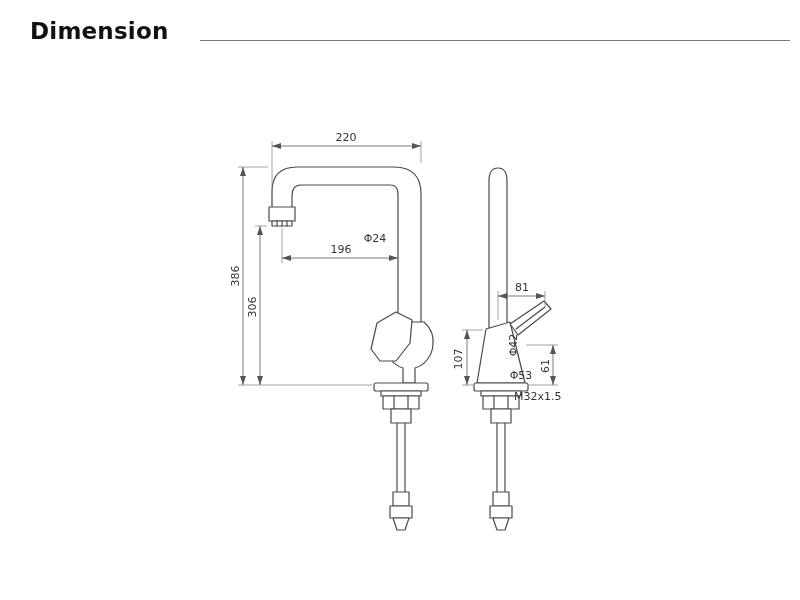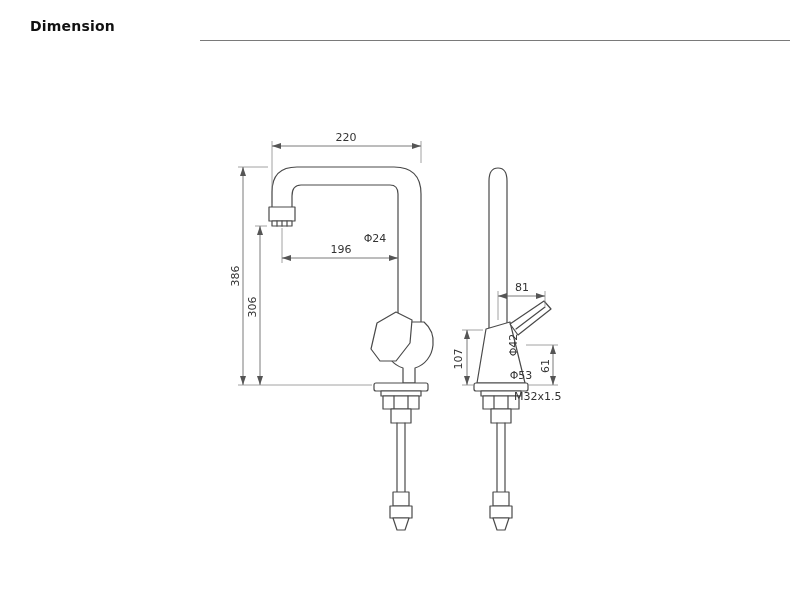--- a/index.html
+++ b/index.html
@@ -1,19 +1,19 @@
 <!DOCTYPE html>
 <html><head>
 <meta charset="utf-8">
 <style>
   html,body{margin:0;padding:0;background:#fff;}
   .page{position:relative;width:800px;height:600px;background:#ffffff;overflow:hidden;
         font-family:"DejaVu Sans","Liberation Sans",sans-serif;}
   .header{position:absolute;left:0;top:0;width:100%;height:48px;}
-  .page-title{position:absolute;left:30px;top:18px;font-size:14px;font-weight:700;color:#111;letter-spacing:0.2px;}
+  .page-title{position:absolute;left:30px;top:18px;font-size:23px;font-weight:700;color:#111;letter-spacing:0.2px;}
   .header-rule{position:absolute;left:200px;right:10px;top:40px;border-top:1.4px solid #7a7a7a;}
   svg{position:absolute;left:0;top:0;}
   .obj{fill:none;stroke:#4a4a4a;stroke-width:1.2;stroke-linejoin:round;stroke-linecap:round;}
   .objf{fill:#ffffff;stroke:#4a4a4a;stroke-width:1.2;stroke-linejoin:round;stroke-linecap:round;}
   .dim{fill:none;stroke:#6b6b6b;stroke-width:0.9;}
   .ext{fill:none;stroke:#8a8a8a;stroke-width:0.8;}
   .dimtxt{font-size:11px;fill:#333;}
 </style>
 </head>
 <body>

